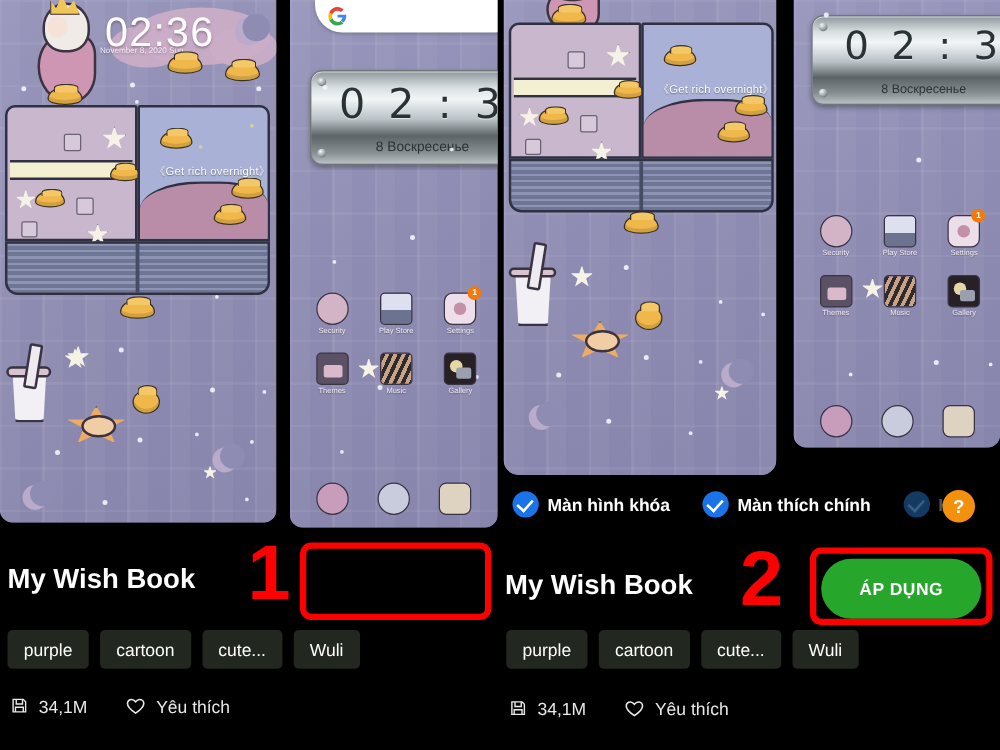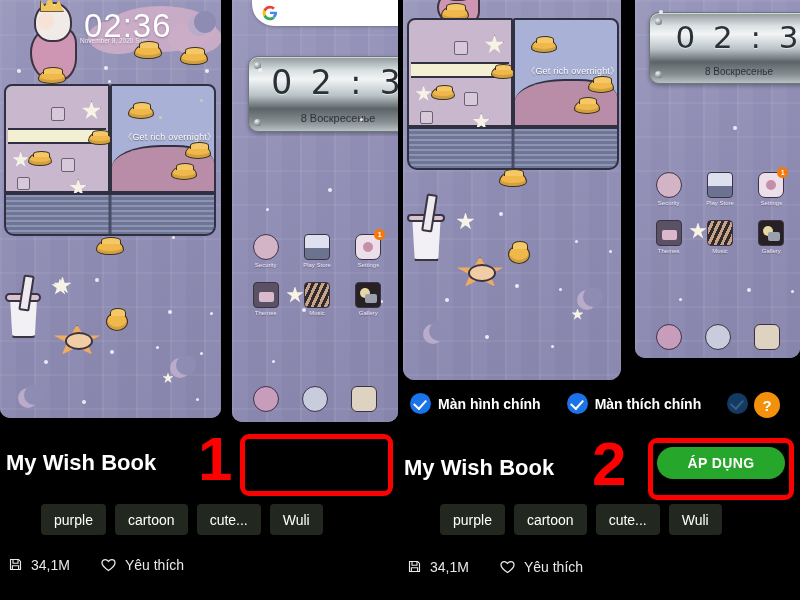--- a/index.html
+++ b/index.html
@@ -100,21 +100,21 @@
   .app{display:flex;flex-direction:column;align-items:center;}
   .appimg{border:1.5px solid #3b3344;box-sizing:border-box;position:relative;}
   .applabel{color:#eee9f3;margin-top:2px;text-shadow:0 1px 1px rgba(0,0,0,.35);white-space:nowrap;}
   .badge{position:absolute;background:#f3790b;color:#fff;border-radius:50%;
     display:flex;align-items:center;justify-content:center;font-weight:bold;}
   .dock{position:absolute;display:flex;justify-content:space-around;align-items:center;}
   .dockicon{border:1.5px solid #3b3344;box-sizing:border-box;border-radius:6px;}
 
   
   .infoTitle{position:absolute;color:#fff;font-weight:bold;white-space:nowrap;}
-  .tagrow{position:absolute;display:flex;gap:9px;margin-left:35px;}
+  .tagrow{position:absolute;display:flex;gap:9px;}
   .tag{background:#22271f;color:#fff;border-radius:4px;display:flex;align-items:center;
     justify-content:center;padding:0 13px;height:31px;font-size:14px;white-space:nowrap;}
   .metarow{position:absolute;display:flex;align-items:center;gap:30px;color:#e9e9e9;font-size:14px;}
   .metaitem{display:flex;align-items:center;gap:8px;white-space:nowrap;}
 
   
   .greenbtn{position:absolute;background:#27a62c;border-radius:24px;display:flex;align-items:center;
     justify-content:center;gap:9px;color:#fff;font-weight:bold;letter-spacing:.4px;font-size:14px;white-space:nowrap;}
   .redbox{position:absolute;border:5px solid #fd0000;border-radius:9px;box-sizing:border-box;pointer-events:none;}
   .stepnum{position:absolute;color:#fd0000;font-weight:bold;line-height:1;
@@ -406,21 +406,21 @@
     <div class="dock" style="left:10px;bottom:6px;width:146px;height:30px;">
       <div class="dockicon" style="width:26px;height:26px;background:#c79dbb;border-radius:50%;"></div>
       <div class="dockicon" style="width:26px;height:26px;background:#c8ccdd;border-radius:50%;"></div>
       <div class="dockicon" style="width:26px;height:26px;background:#ded2c0;"></div>
     </div>
   </div>
 
   <div class="ckrow" style="left:410px;top:393px;gap:26px;">
     <div class="ckitem">
       <div class="ckbox"></div>
-      <div class="cklabel">Màn hình chính</div>
+      <div class="cklabel">Màn hình khóa</div>
     </div>
     <div class="ckitem">
       <div class="ckbox"></div>
       <div class="cklabel">Màn thích chính</div>
     </div>
     <div class="ckitem">
       <div class="ckbox dim"></div>
       <div class="cklabel dim">H</div>
     </div>
   </div>
@@ -475,18 +475,18 @@
     </div>
     <div class="metaitem">
       <svg width="17" height="17" viewBox="0 0 24 24" fill="none" stroke="#e9e9e9" stroke-width="1.8">
         <path d="M12 20.5C6 16.5 2.8 13.4 2.8 9.6 2.8 6.9 4.9 5 7.4 5c1.7 0 3.3.9 4.6 2.6C13.3 5.9 14.9 5 16.6 5c2.5 0 4.6 1.9 4.6 4.6 0 3.8-3.2 6.9-9.2 10.9z"></path>
       </svg>
       <span>Yêu thích</span>
     </div>
   </div>
 
   <div class="stepnum" style="left:592px;top:433px;font-size:62px;">2</div>
-  <div class="greenbtn" style="left:657px;top:447px;width:128px;height:32px;justify-content:center;">
+  <div class="greenbtn" style="left:657px;top:447px;width:128px;height:48px;justify-content:center;">
     <span>ÁP DỤNG</span>
   </div>
   <div class="redbox" style="left:648px;top:438px;width:146px;height:62px;"></div>
 
 </div>
 
 </body></html>

